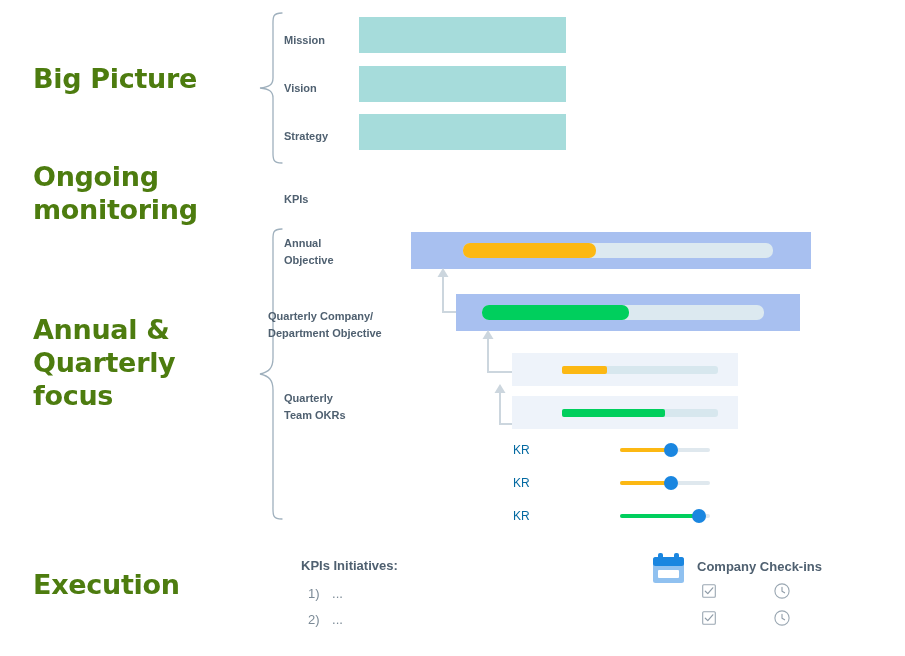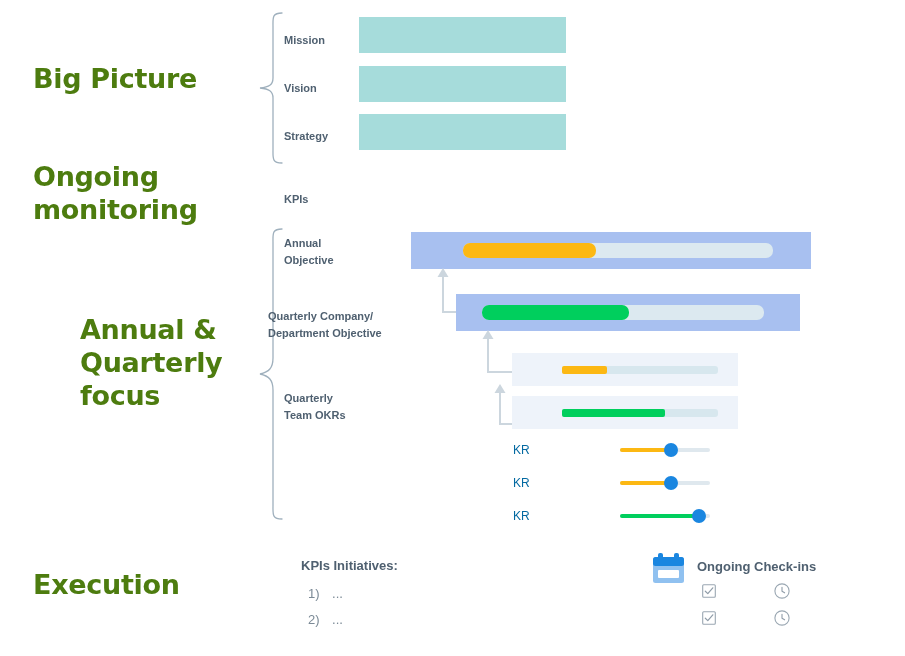--- a/index.html
+++ b/index.html
@@ -132,21 +132,21 @@
 </head>
 <body>
 
 <div id="canvas">
 
   <div class="abs section-heading" style="left:33px; top:62px;">Big Picture</div>
 
   <div class="abs section-heading" style="left:33px; top:160px;">Ongoing
 monitoring</div>
 
-  <div class="abs section-heading" style="left:33px; top:313px;margin-left:47px;">Annual &amp;
+  <div class="abs section-heading" style="left:33px; top:313px;">Annual &amp;
 Quarterly
 focus</div>
 
   <div class="abs section-heading" style="left:33px; top:568px;">Execution</div>
 
   <div class="abs" style="left:258px; top:12px;">
     <svg width="26" height="152" viewBox="0 0 26 152" fill="none">
       <path d="M24 1 C14 1 15 6 15 14 L15 66 C15 73 11 75 2 76 C11 77 15 79 15 86 L15 138 C15 146 14 151 24 151" stroke="#9fb0bd" stroke-width="1.3" fill="none" stroke-linecap="round"></path>
     </svg>
   </div>
@@ -252,21 +252,21 @@
   <div class="abs" style="left:651px; top:551px;">
     <svg width="35" height="35" viewBox="0 0 35 35" fill="none">
       <rect x="2" y="6" width="31" height="26" rx="2.5" fill="#90c1f0"></rect>
       <rect x="2" y="6" width="31" height="9" rx="2.5" fill="#1a86e0"></rect>
       <rect x="7" y="2" width="5" height="7" rx="2" fill="#1a86e0"></rect>
       <rect x="23" y="2" width="5" height="7" rx="2" fill="#1a86e0"></rect>
       <rect x="7" y="19" width="21" height="8" rx="1" fill="#ffffff"></rect>
     </svg>
   </div>
 
-  <div class="abs checkins-title" style="left:697px; top:559px;">Ongoing Check-ins</div>
+  <div class="abs checkins-title" style="left:697px; top:559px;">Company Check-ins</div>
 
   <div class="abs" style="left:702px; top:584px;">
     <svg width="14" height="14" viewBox="0 0 14 14" fill="none">
       <rect x="0.7" y="0.7" width="12.6" height="12.6" rx="1" stroke="#9aa7b2" stroke-width="1.1" fill="#ffffff"></rect>
       <path d="M3.3 7.2 L5.8 9.6 L10.8 3.8" stroke="#8f9ca8" stroke-width="1.2" fill="none" stroke-linecap="round" stroke-linejoin="round"></path>
     </svg>
   </div>
   <div class="abs" style="left:774px; top:583px;">
     <svg width="16" height="16" viewBox="0 0 16 16" fill="none">
       <circle cx="8" cy="8" r="7.1" stroke="#9aa7b2" stroke-width="1.1" fill="#ffffff"></circle>

